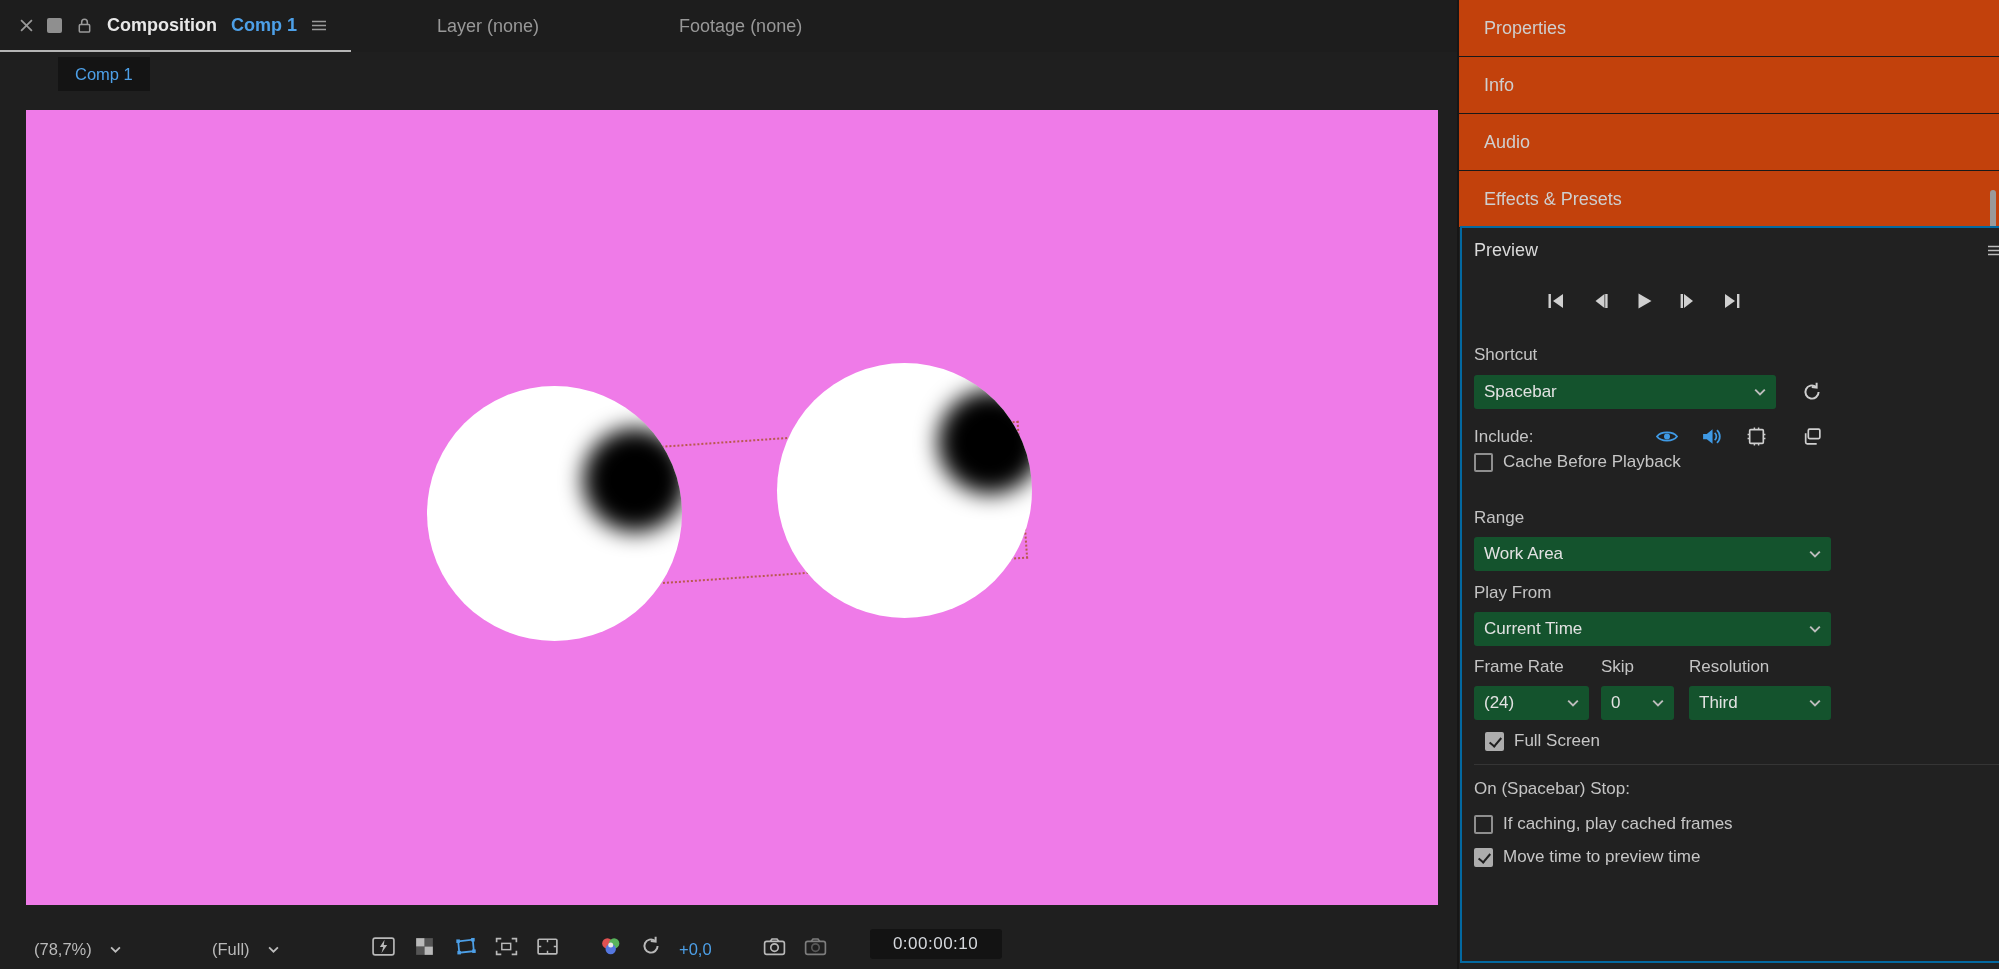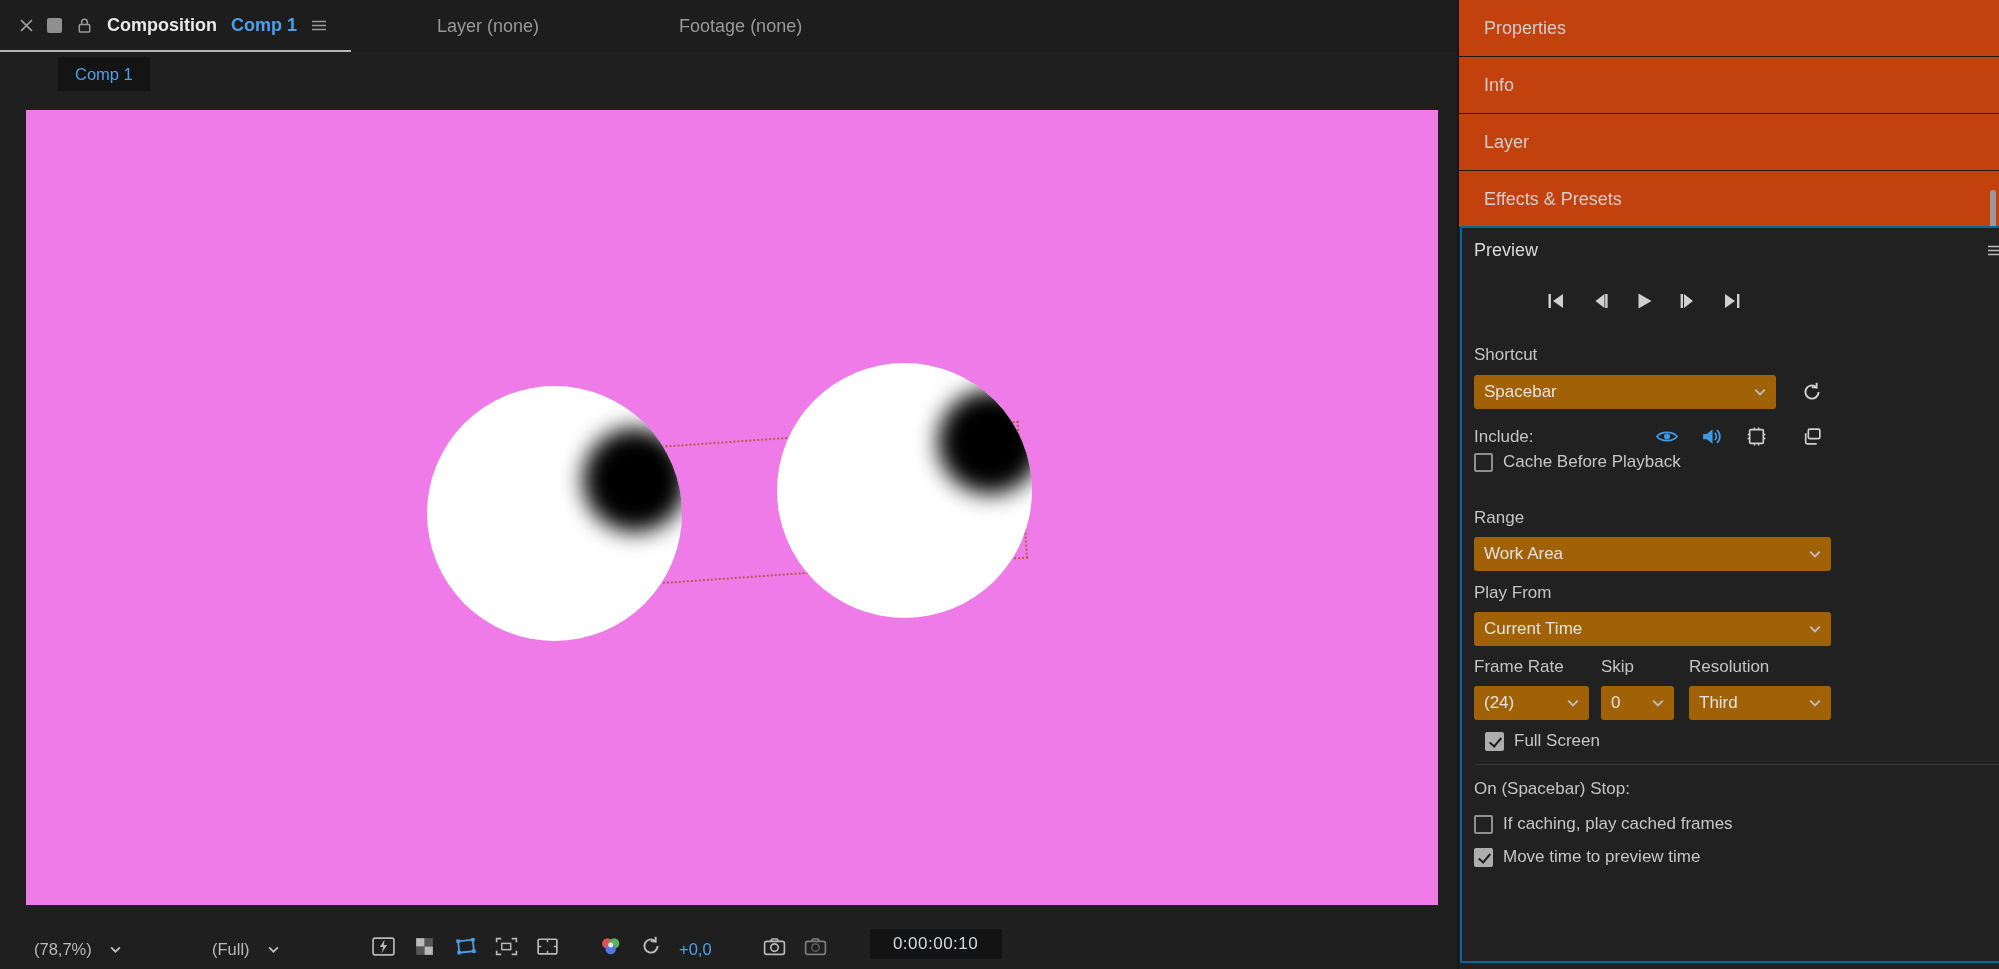--- a/index.html
+++ b/index.html
@@ -43,21 +43,21 @@
     border-bottom:1px solid #191919;background:#c2410c;}
   .scroll-thumb{position:absolute;right:3px;top:190px;width:6px;height:40px;background:#9a9a9a;border-radius:3px;}
 
   .preview{position:absolute;left:1px;top:226px;width:559px;height:737px;border:2px solid #0369a1;
     background:#212121;box-sizing:border-box;}
   .pv-title{position:absolute;top:12px;left:12px;font-size:18px;color:#dadada;}
   .pv-menu{position:absolute;top:16px;right:14px;color:#bdbdbd;}
   .transport{position:absolute;top:63px;left:83px;display:flex;gap:22px;color:#d0d0d0;}
   .tbtn{width:22px;height:20px;display:flex;align-items:center;justify-content:center;}
   .plabel{position:absolute;font-size:17px;color:#c4c4c4;white-space:nowrap;}
-  .dd{position:absolute;height:34px;background:#a16207;border-radius:3px;display:flex;align-items:center;
+  .dd{position:absolute;height:34px;background:#14532d;border-radius:3px;display:flex;align-items:center;
     justify-content:space-between;padding:0 10px;box-sizing:border-box;color:#e2e2e2;font-size:17px;white-space:nowrap;}
   .chev{display:flex;color:#bdbdbd;flex:none;margin-left:8px;}
   .abs-icon{position:absolute;width:22px;height:22px;display:flex;align-items:center;justify-content:center;}
   .blue{color:#3f9ae5;} .lt{color:#cfcfcf;}
   .cb-row{position:absolute;display:flex;align-items:center;gap:10px;font-size:17px;color:#c6c6c6;white-space:nowrap;}
   .cb{width:19px;height:19px;box-sizing:border-box;border:2px solid #8f8f8f;border-radius:2px;position:relative;flex:none;}
   .cb.checked{background:#adadad;border-color:#adadad;}
   .cb.checked::after{content:"";position:absolute;left:5px;top:1px;width:5px;height:10px;
     border:solid #1f1f1f;border-width:0 2.5px 2.5px 0;transform:rotate(40deg);}
   .pdivider{position:absolute;left:12px;right:12px;top:536px;height:1px;background:#353535;}
@@ -193,21 +193,21 @@
           </svg>
       </span>
 
       <div class="timecode">0:00:00:10</div>
     </div>
   </div>
 
   <div class="sidebar">
     <div class="side-h">Properties</div>
     <div class="side-h">Info</div>
-    <div class="side-h">Layer</div>
+    <div class="side-h">Audio</div>
     <div class="side-h">Effects &amp; Presets</div>
     <div class="scroll-thumb"></div>
 
     <div class="preview">
       <div class="pv-title">Preview</div>
       <span class="pv-menu">
         <svg width="16" height="13" viewBox="0 0 16 12">
             <path d="M1 2 h14 M1 6 h14 M1 10 h14" stroke="currentColor" stroke-width="1.7"></path>
           </svg>
       </span>

